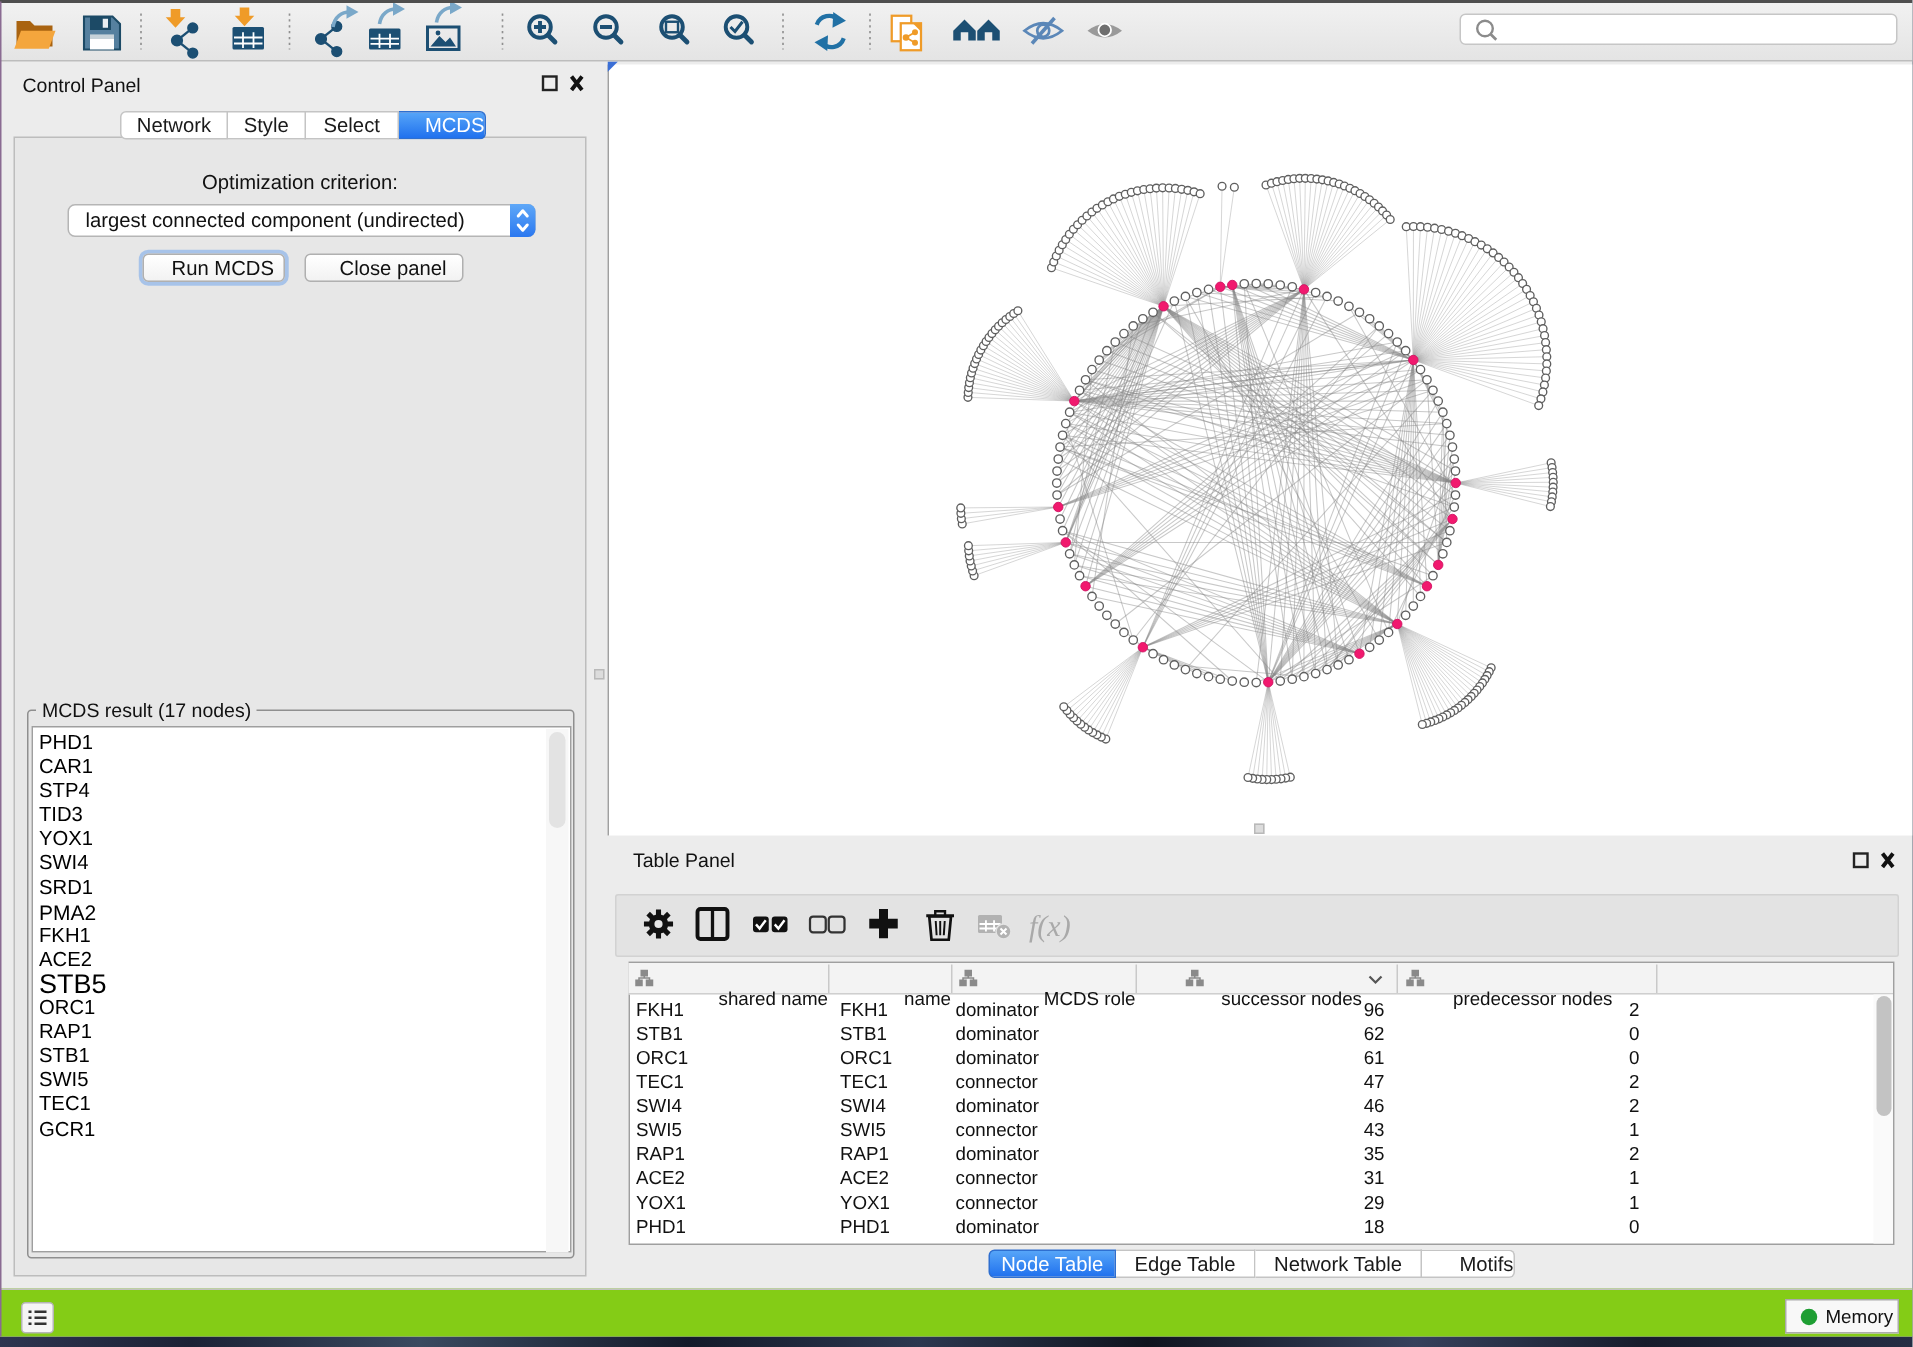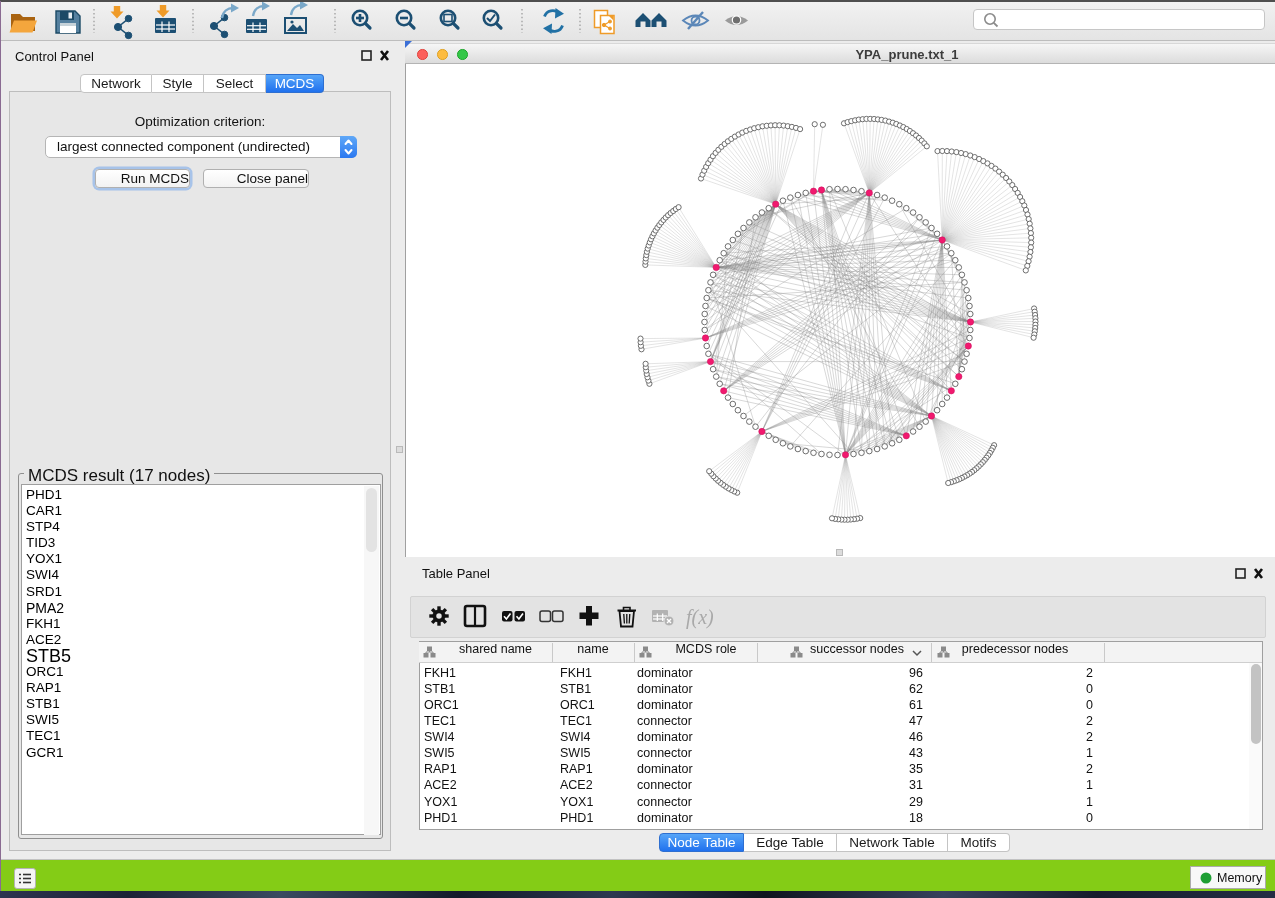--- a/index.html
+++ b/index.html
@@ -8,42 +8,42 @@
 #leftline { position:absolute; left:0; top:1px; width:1.2px; height:890px; background:#8a6b92; z-index:60; }
 #toolbar { position:absolute; left:0; top:0; width:1275px; height:41px; background:linear-gradient(#f2f2f2,#e4e4e4); border-bottom:1px solid #bdbdbd; }
 #searchbox { position:absolute; left:973px; top:9px; width:292px; height:21px; background:#fff; border:1px solid #c6c6c6; border-radius:4px; }
 
 #cp-title { position:absolute; left:15px; top:49px; font-size:13px; color:#111; }
 .winbtn { position:absolute; z-index:5; }
 #cp-panel { position:absolute; left:9px; top:91px; width:382px; height:760px; background:#e7e7e7; border:1px solid #bdbdbd; }
 .tabs { position:absolute; display:flex; z-index:4; }
 .tab { height:19px; background:#fff; border:1px solid #c4c4c4; border-left:none; font-size:13.5px; color:#1a1a1a; text-align:center; line-height:18px; }
 .tab.first { border-left:1px solid #c4c4c4; border-radius:4px 0 0 4px; }
-.tab.last { border-radius:0 4px 4px 0; }
+.tab.last { border-radius:0 4px 4px 0;text-align:right; }
 .tab.sel { background:linear-gradient(#56a5f8,#2071ee); color:#fff; border-color:#2e6fd0; }
 #opt-label { position:absolute; left:0; top:114px; width:400px; text-align:center; font-size:13.5px; color:#111; }
 #dropdown { position:absolute; left:45px; top:136px; width:312px; height:22px; background:#fff; border:1px solid #b5b5b5; border-radius:5px; font-size:13.5px; line-height:20px; padding-left:11px; color:#111; }
 #dd-step { position:absolute; right:-1px; top:-1px; width:17px; height:22px; background:linear-gradient(#5fa8f8,#2b78f0); border-radius:0 5px 5px 0; }
-.btn { position:absolute; height:19px; background:linear-gradient(#ffffff,#f2f2f2); border:1px solid #b0b0b0; border-radius:4px; font-size:13.5px; text-align:right; color:#111; line-height:17px;padding-left:12px; }
+.btn { position:absolute; height:19px; background:linear-gradient(#ffffff,#f2f2f2); border:1px solid #b0b0b0; border-radius:4px; font-size:13.5px; text-align:center; color:#111; line-height:17px;padding-left:12px; }
 #groupbox { position:absolute; left:18px; top:473px; width:365px; height:366px; border:1px solid #8f8f8f; border-radius:3px; }
-#grouplabel { position:absolute; left:24px; top:466px; background:#e7e7e7; padding:0 4px; font-size:17px; color:#111; }
+#grouplabel { position:absolute; left:24px; top:466px; background:#e7e7e7; padding:0 4px; font-size:13px; color:#111; }
 #mcdslist { position:absolute; left:21px; top:484px; width:360px; height:351px; background:#fff; border:1px solid #9f9f9f; font-size:13.5px; }
 #mcds-sc { position:absolute; right:1px; top:1px; width:15px; height:349px; background:#f7f7f7; }
 #mcds-thumb { position:absolute; right:2px; top:2px; width:11px; height:64px; background:#e3e3e3; border-radius:6px; }
 
 #netwin { position:absolute; left:405px; top:43px; width:870px; height:514px; background:#fff; border-left:1px solid #a0a0a0; }
 #nettitle { position:absolute; left:-1px; top:0; width:871px; height:21px; background:linear-gradient(#f6f6f6,#dcdcdc); border-bottom:1px solid #b4b4b4; border-top:1px solid #d8d8d8; }
 .light { position:absolute; top:5px; width:10.5px; height:10.5px; border-radius:50%; }
 #nettext { position:absolute; top:3px; left:0; width:1004px; text-align:center; font-size:13px; font-weight:bold; color:#3c3c3c; }
 
 #tp-title { position:absolute; left:422px; top:566px; font-size:13px; color:#111; }
 #tp-toolbar { position:absolute; left:410px; top:596px; width:856px; height:42px; background:#e3e3e3; border:1px solid #d2d2d2; border-radius:2px; }
 #ttable { position:absolute; left:419px; top:641px; width:844px; height:189px; background:#fff; border:1px solid #9f9f9f; }
 #thead { position:absolute; left:419px; top:642px; width:843px; height:21px; background:#f3f3f3; border-bottom:1px solid #cfcfcf; font-size:12.5px; color:#111; }
-.hdr { position:absolute; top:0; text-align:center; }
+.hdr { position:absolute; top:17px; text-align:right; }
 .hline { position:absolute; top:1px; height:19px; width:1px; background:#c9c9c9; }
 .trow { position:absolute; left:419px; width:830px; height:16px; font-size:12.5px; color:#111; }
 .trow span { position:absolute; top:0; }
 .trow .num { text-align:right; }
 #tscroll { position:absolute; left:1249px; top:663px; width:13px; height:166px; background:#fafafa; }
 #tthumb { position:absolute; left:1250.5px; top:664px; width:10px; height:80px; background:#c3c3c3; border-radius:5px; }
 
 #statusbar { position:absolute; left:0; top:859px; width:1275px; height:32px; background:#84cc16; border-top:1px solid #c2c2c2; }
 #hambtn { position:absolute; left:14px; top:8px; width:22px; height:21px; border:1px solid #b5b5b5; border-radius:3px; background:#f5f5f5; }
 #membtn { position:absolute; left:1190px; top:6px; width:76px; height:23px; background:#f8f8f8; border:1px solid #ababab; font-size:12.5px; color:#111; }
@@ -205,26 +205,20 @@
     <div style="position:absolute;left:4px;top:211px;font-size:13.5px;line-height:16px">STB1</div>
     <div style="position:absolute;left:4px;top:227px;font-size:13.5px;line-height:16px">SWI5</div>
     <div style="position:absolute;left:4px;top:243px;font-size:13.5px;line-height:16px">TEC1</div>
     <div style="position:absolute;left:4px;top:260px;font-size:13.5px;line-height:16px">GCR1</div>
 <div id="mcds-sc">
       <div id="mcds-thumb"></div>
     </div>
   </div>
 
 <div id="netwin">
-<div id="nettitle">
-<div class="light" style="left:12px;background:#fc605c;border:0.5px solid #e0443e"></div>
-<div class="light" style="left:32px;background:#fdbc40;border:0.5px solid #dfa123"></div>
-<div class="light" style="left:52px;background:#34c748;border:0.5px solid #1fa52d"></div>
-<div id="nettext">YPA_prune.txt_1</div>
-</div>
 <svg width="870" height="492" viewBox="406 65 870 492" style="position:absolute;left:0;top:22px">
 <g stroke="#848484" stroke-width="0.7" stroke-opacity="0.45">
 <line x1="705.5" y1="338.0" x2="937.1" y2="233.8"></line>
 <line x1="705.5" y1="338.0" x2="942.2" y2="240.0"></line>
 <line x1="705.5" y1="338.0" x2="947.0" y2="246.4"></line>
 <line x1="705.5" y1="338.0" x2="951.3" y2="253.2"></line>
 <line x1="705.5" y1="338.0" x2="955.3" y2="260.2"></line>
 <line x1="710.5" y1="361.6" x2="964.5" y2="361.6"></line>
 <line x1="710.5" y1="361.6" x2="761.9" y2="212.5"></line>
 <line x1="710.5" y1="361.6" x2="768.7" y2="208.2"></line>

